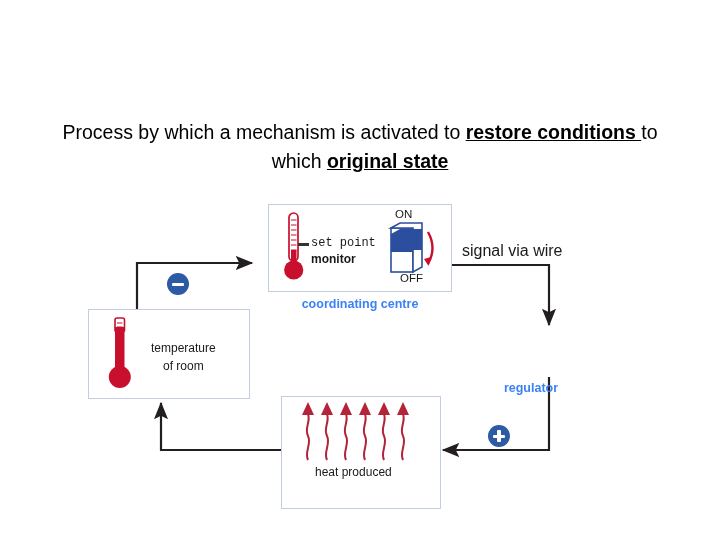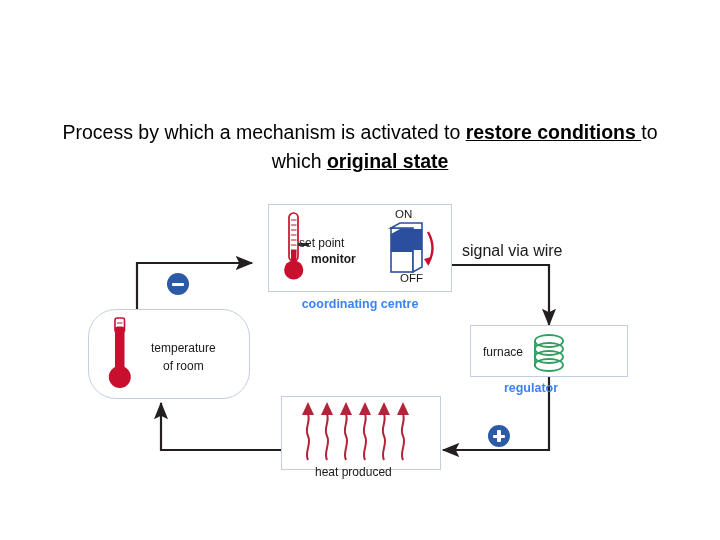--- a/index.html
+++ b/index.html
@@ -107,53 +107,40 @@
         <line x1="12" y1="30" x2="17.5" y2="30" stroke="#c8102e" stroke-width="1"></line>
         <line x1="12" y1="35" x2="17.5" y2="35" stroke="#c8102e" stroke-width="1"></line>
         <line x1="12" y1="40" x2="17.5" y2="40" stroke="#c8102e" stroke-width="1"></line>
         <rect x="12" y="40" width="5.5" height="14" fill="#c8102e"></rect>
         <circle cx="14.7" cy="60" r="9.6" fill="#c8102e"></circle>
       </svg>
 
       <div style="position:absolute;left:29px;top:38px;width:11px;height:2.6px;
                   background:#333;"></div>
 
-      <div class="inlabel" style="left:30px;top:31px;">set point</div>
+      <div class="inlabel" style="left:42px;top:31px;font-family:Liberation Mono, monospace;">set point</div>
       <div class="inlabel bold" style="left:42px;top:47px;">monitor</div>
 
       <div class="onoff" style="left:126px;top:3px;">ON</div>
       <div class="onoff" style="left:131px;top:67px;">OFF</div>
 
       <svg width="56" height="54" style="position:absolute;left:118px;top:17px;">
         <rect x="4" y="6" width="22" height="44" fill="#ffffff" stroke="#2b4f9e" stroke-width="1.6"></rect>
         <path d="M4,6 L13,1 L35,1 L35,45 L26,50 L26,6 z" fill="#ffffff" stroke="#2b4f9e" stroke-width="1.6"></path>
         <path d="M4,12 L13,7 L35,7 L35,28 L4,28 z" fill="#2b4f9e"></path>
         <rect x="4" y="17" width="22" height="13" fill="#2b4f9e"></rect>
         <path d="M41,10 Q50,26 41,42" stroke="#c8102e" stroke-width="2.4" fill="none"></path>
         <path d="M44,35 L41.5,44 L37,37 z" fill="#c8102e"></path>
       </svg>
     </div>
     <div class="boxlabel" style="left:268px;top:112px;width:184px;">coordinating centre</div>
 
-    <div class="dbox" style="left:470px;top:140px;width:158px;height:52px;">
-      <div class="inlabel" style="left:12px;top:19px;">furnace</div>
-
-      <svg width="50" height="46" style="position:absolute;left:56px;top:3px;">
-        <g stroke="#2f9e5e" stroke-width="1.8" fill="none">
-          <path d="M8,12 C8,4 36,4 36,12 C36,20 8,20 8,12"></path>
-          <path d="M8,20 C8,12 36,12 36,20 C36,28 8,28 8,20"></path>
-          <path d="M8,28 C8,20 36,20 36,28 C36,36 8,36 8,28"></path>
-          <path d="M8,36 C8,28 36,28 36,36 C36,44 8,44 8,36"></path>
-          <path d="M8,12 L8,38"></path>
-        </g>
-      </svg>
-    </div>
     <div class="boxlabel" style="left:452px;top:196px;width:158px;">regulator</div>
 
-    <div class="dbox" style="left:281px;top:211px;width:160px;height:74px;padding-left:8px;">
+    <div class="dbox" style="left:281px;top:211px;width:160px;height:113px;padding-left:8px;">
       <svg width="132" height="62" style="position:absolute;left:16px;top:5px;">
         <g stroke="#b3243a" stroke-width="2" fill="none">
           <path d="M10,58 C6,50 14,42 10,34 C6,26 13,20 10,12"></path>
           <path d="M29,58 C25,50 33,42 29,34 C25,26 32,20 29,12"></path>
           <path d="M48,58 C44,50 52,42 48,34 C44,26 51,20 48,12"></path>
           <path d="M67,58 C63,50 71,42 67,34 C63,26 70,20 67,12"></path>
           <path d="M86,58 C82,50 90,42 86,34 C82,26 89,20 86,12"></path>
           <path d="M105,58 C101,50 109,42 105,34 C101,26 108,20 105,12"></path>
         </g>
         <g fill="#b3243a">
@@ -161,21 +148,21 @@
           <path d="M29,0 L35,13 L23,13 z"></path>
           <path d="M48,0 L54,13 L42,13 z"></path>
           <path d="M67,0 L73,13 L61,13 z"></path>
           <path d="M86,0 L92,13 L80,13 z"></path>
           <path d="M105,0 L111,13 L99,13 z"></path>
         </g>
       </svg>
       <div class="inlabel" style="left:33px;top:68px;">heat produced</div>
     </div>
 
-    <div class="dbox" style="left:88px;top:124px;width:162px;height:90px;border-radius:28px;">
+    <div class="dbox" style="left:88px;top:124px;width:162px;height:90px;">
       <svg width="44" height="80" style="position:absolute;left:14px;top:5px;">
         <rect x="12" y="3" width="9.5" height="14" rx="2" fill="#ffffff" stroke="#c8102e" stroke-width="1.6"></rect>
         <line x1="14" y1="8" x2="19.5" y2="8" stroke="#c8102e" stroke-width="1"></line>
         <line x1="14" y1="12" x2="19.5" y2="12" stroke="#c8102e" stroke-width="1"></line>
         <rect x="12" y="12" width="9.5" height="46" fill="#c8102e"></rect>
         <circle cx="16.8" cy="62" r="11" fill="#c8102e"></circle>
       </svg>
       <div class="inlabel" style="left:62px;top:31px;">temperature</div>
       <div class="inlabel" style="left:74px;top:49px;">of room</div>
     </div>

